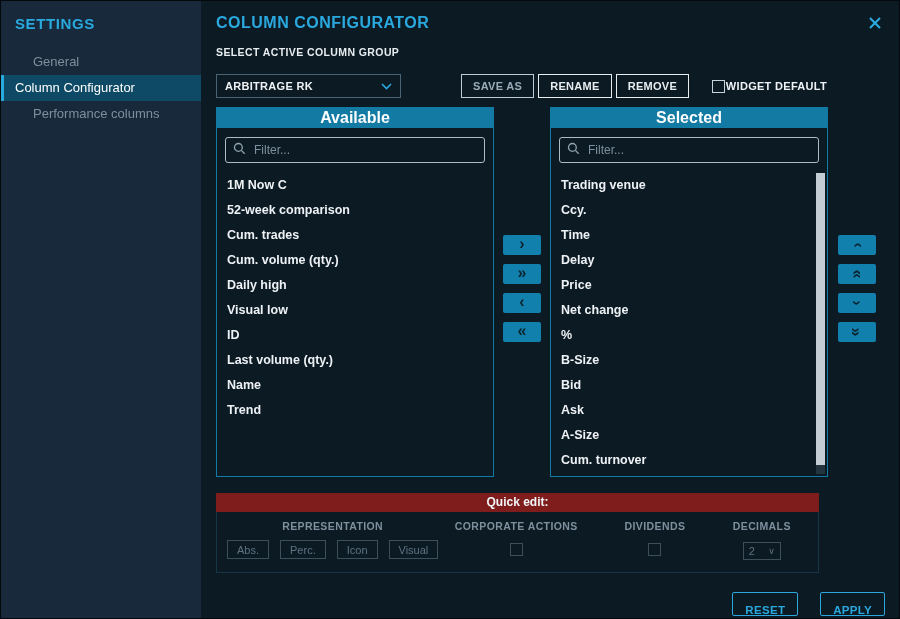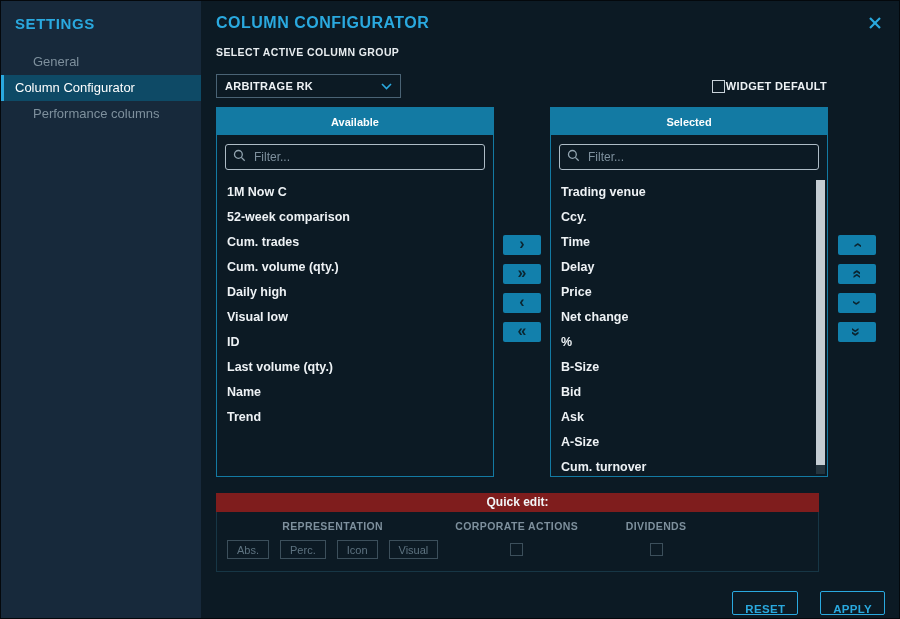--- a/index.html
+++ b/index.html
@@ -54,22 +54,22 @@
   .chk-box { width:13px; height:13px; border:1px solid #c9d3da; background:transparent; flex-shrink:0; }
   .chk-text { font-size:11px; font-weight:bold; letter-spacing:.3px; color:#eef2f5; }
 
   
   .lists-row { display:flex; margin-top:9px; height:370px; }
   .list-panel {
     width:278px; border:1px solid #137aa3; background:#0c1a24;
     display:flex; flex-direction:column;
   }
   .panel-header {
-    height:27px; flex-shrink:0; background:#137aa3; color:#fdfdfd;
-    font-size:11px; font-weight:600; display:flex; align-items:center; justify-content:center;
+    height:20px; flex-shrink:0; background:#137aa3; color:#fdfdfd;
+    font-size:16px; font-weight:600; display:flex; align-items:center; justify-content:center;
   }
   .filter-wrap { padding:9px 8px 8px 8px; flex-shrink:0; }
   .filter-box {
     display:flex; align-items:center; gap:6px; height:26px;
     border:1px solid #aebcc6; border-radius:3px; padding:0 7px; background:transparent;
   }
   .filter-box input {
     flex:1; background:transparent; border:none; outline:none;
     color:#e8edf0; font-size:12px; font-family:"Liberation Sans", sans-serif; min-width:0;
   }
@@ -169,20 +169,25 @@
 
     <div class="group-row">
       <div class="select-box">
         <span>ARBITRAGE RK</span>
         <span>
           <svg width="11" height="7" viewBox="0 0 11 7">
             <polyline points="1,1 5.5,5.5 10,1" fill="none" stroke="#2aa9df" stroke-width="1.6"></polyline>
           </svg>
         </span>
       </div>
+      <div class="grp-btns">
+        <button class="btn-outline dim">SAVE AS</button>
+        <button class="btn-outline">RENAME</button>
+        <button class="btn-outline">REMOVE</button>
+      </div>
       <label class="chk-label">
         <span class="chk-box"></span>
         <span class="chk-text">WIDGET DEFAULT</span>
       </label>
     </div>
 
     <div class="lists-row">
 
       <section class="list-panel">
         <div class="panel-header">Available</div>
@@ -314,20 +319,27 @@
           </div>
         </div>
         <div class="qe-col c-corp">
           <div class="qe-col-header">CORPORATE ACTIONS</div>
           <span class="qe-chk"></span>
         </div>
         <div class="qe-col c-div">
           <div class="qe-col-header">DIVIDENDS</div>
           <span class="qe-chk"></span>
         </div>
+        <div class="qe-col c-dec">
+          <div class="qe-col-header">DECIMALS</div>
+          <div class="qe-select">
+            <span>2</span>
+            <span style="font-size:9px;">∨</span>
+          </div>
+        </div>
       </div>
     </div>
 
     <div class="footer">
       <button class="btn-cyan">RESET</button>
       <button class="btn-cyan">APPLY</button>
     </div>
 
   </main>
 </div>

